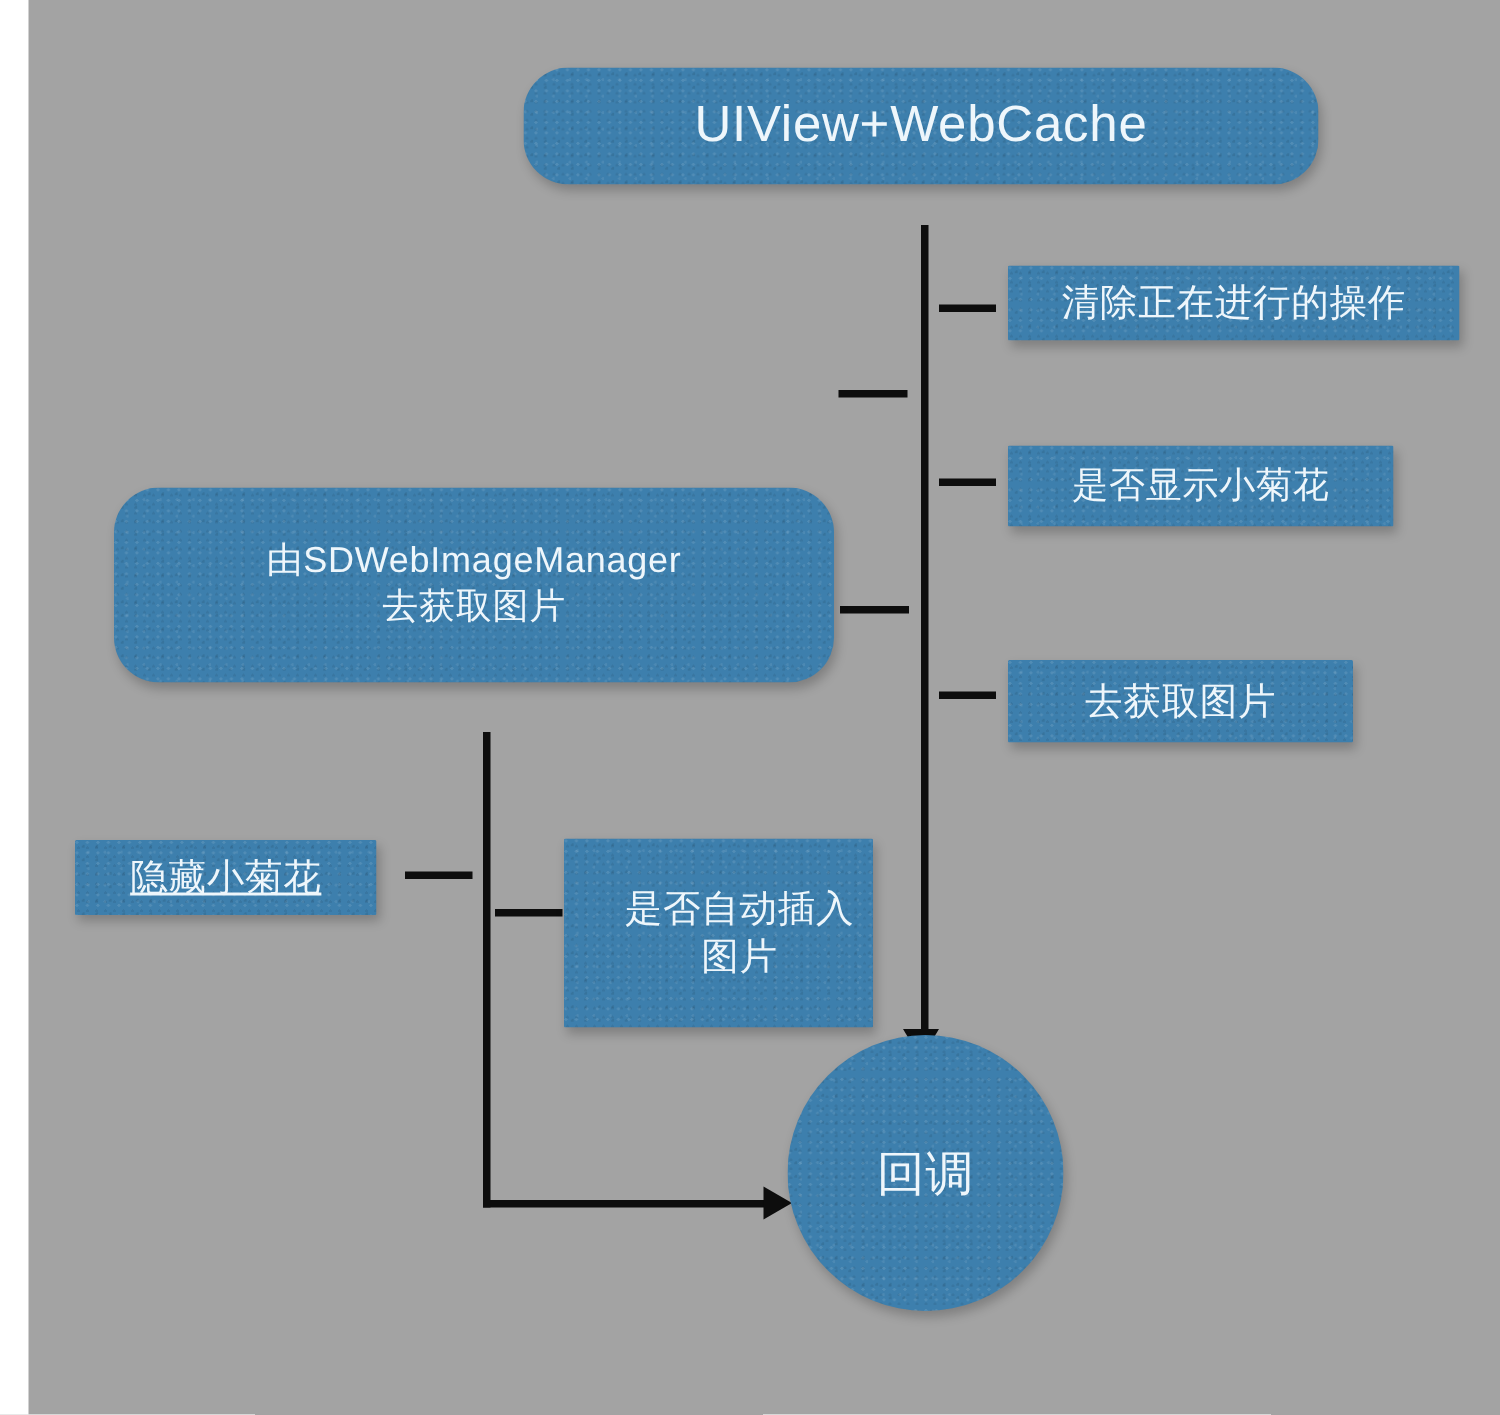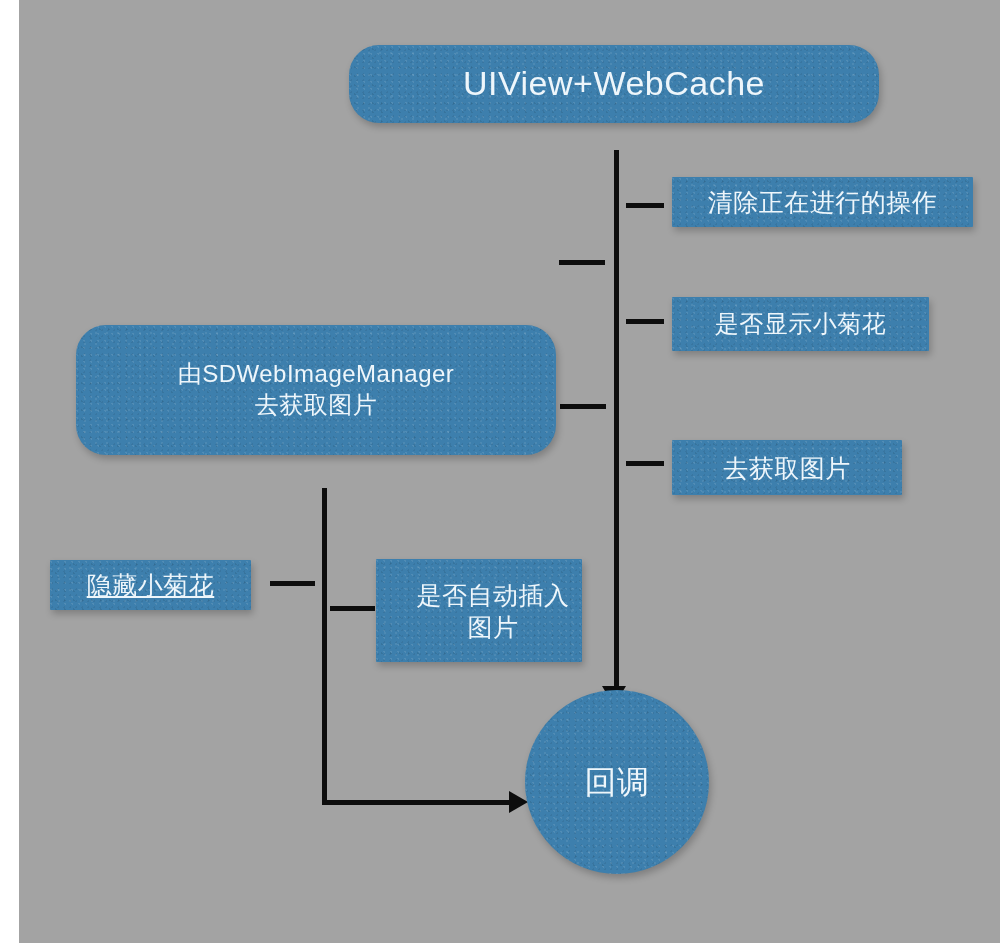--- a/index.html
+++ b/index.html
@@ -110,21 +110,21 @@
 
   <div class="node rounded" style="left:57px; top:325px; width:480px; height:130px; font-size:24px;">
     <span class="label" style="white-space:pre-line;">由SDWebImageManager
 去获取图片</span>
   </div>
 
   <div class="node rect" style="left:31px; top:560px; width:201px; height:50px; font-size:25px;text-decoration:underline;">
     <span class="label">隐藏小菊花</span>
   </div>
 
-  <div class="node rect" style="left:357px; top:559px; width:206px; height:103px; font-size:25px;padding-left:28px;">
+  <div class="node rect" style="left:357px; top:559px; width:206px; height:126px; font-size:25px;padding-left:28px;">
     <span class="label" style="white-space:pre-line;">是否自动插入
 图片</span>
   </div>
 
   <div class="node circle" style="left:506px; top:690px; width:184px; height:184px; font-size:32px;justify-content:center;">
     <span class="label">回调</span>
   </div>
 
 </div>
 

